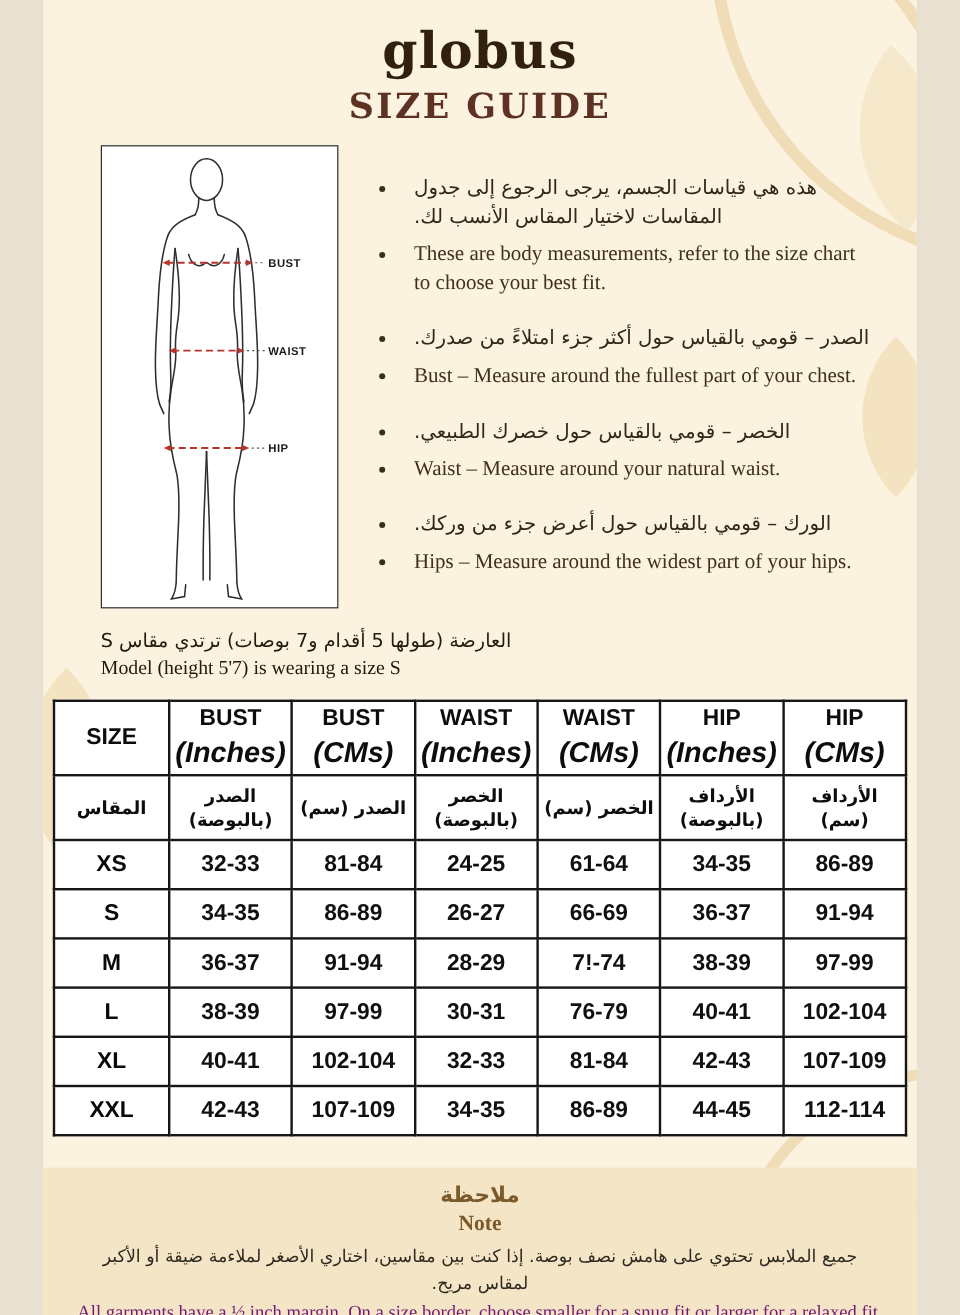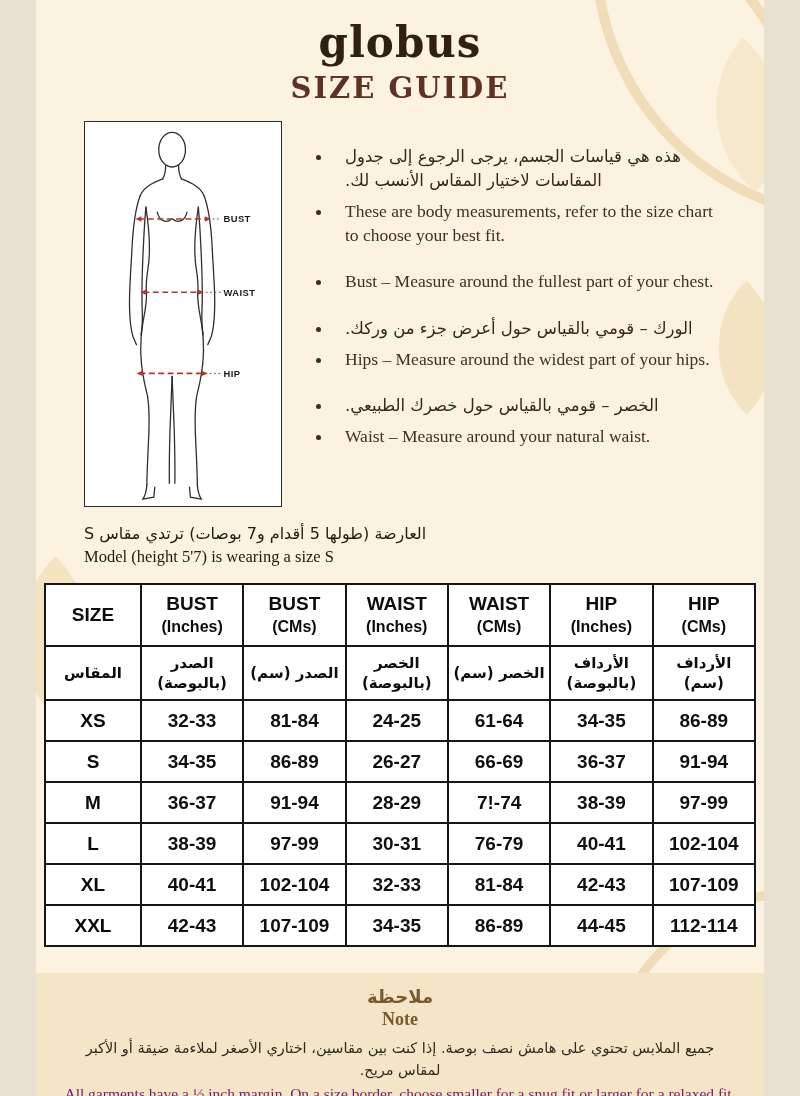--- a/index.html
+++ b/index.html
@@ -35,21 +35,21 @@
 
   .model{margin:15px 0 12px 48px;}
   .model-ar{direction:rtl;text-align:left;font-family:"DejaVu Sans", sans-serif;font-size:16px;color:#221b10;line-height:1.5;}
   .model-en{font-family:"Liberation Serif", serif;font-size:16.5px;color:#1f1a10;margin-top:1px;}
 
   table.size-table{width:712px;margin:16px auto 0;border-collapse:collapse;background:#ffffff;table-layout:fixed;}
   .size-table th,.size-table td{border:2px solid #161616;text-align:center;vertical-align:middle;padding:0 2px;}
   .size-table col.c-size{width:13.5%;}
   .size-table col.c-val{width:14.4%;}
   th.h-en{font-family:"Liberation Sans", sans-serif;font-weight:bold;font-size:19px;line-height:1.3;color:#0d0d0d;height:60px;}
-  th.h-en .unit{display:block;font-size:16px;}
+  th.h-en .unit{display:block;font-size:24px;font-style:italic;}
   th.h-ar{direction:rtl;font-family:"DejaVu Sans", sans-serif;font-weight:bold;font-size:15px;line-height:1.35;color:#0d0d0d;height:52px;}
   td.c-cell{font-family:"Liberation Sans", sans-serif;font-size:19px;font-weight:600;color:#101010;height:39px;}
   td.c-sz{font-family:"Liberation Sans", sans-serif;font-size:19px;font-weight:bold;color:#0a0a0a;height:39px;}
 
   .note{margin-top:26px;background:#F5E5C7;text-align:center;padding:13px 28px 20px;min-height:70px;}
   .note-title-ar{direction:rtl;font-family:"DejaVu Sans", sans-serif;font-weight:bold;font-size:18px;color:#7A5A2B;}
   .note-title-en{font-family:"Liberation Serif", serif;font-weight:bold;font-size:18px;color:#7A5A2B;margin-top:2px;}
   .note-ar{direction:rtl;font-family:"DejaVu Sans", sans-serif;font-size:14.5px;color:#2e2a20;margin-top:8px;line-height:1.5;}
   .note-en{font-family:"Liberation Serif", serif;font-size:15.5px;color:#701a75;margin-top:3px;}
 </style>
@@ -130,43 +130,47 @@
           </div>
           <div class="bullet-item">
             <span class="dot"></span>
             <span class="b-en">These are body measurements, refer to the size chart to choose your best fit.</span>
           </div>
         </div>
 
         <div class="bullet-group">
           <div class="bullet-item">
             <span class="dot"></span>
+            <span class="b-ar" dir="rtl">الصدر – قومي بالقياس حول أكثر جزء امتلاءً من صدرك.</span>
+          </div>
+          <div class="bullet-item">
+            <span class="dot"></span>
             <span class="b-en">Bust – Measure around the fullest part of your chest.</span>
           </div>
         </div>
 
         <div class="bullet-group">
           <div class="bullet-item">
             <span class="dot"></span>
+            <span class="b-ar" dir="rtl">الخصر – قومي بالقياس حول خصرك الطبيعي.</span>
+          </div>
+          <div class="bullet-item">
+            <span class="dot"></span>
+            <span class="b-en">Waist – Measure around your natural waist.</span>
+          </div>
+        </div>
+
+        <div class="bullet-group">
+          <div class="bullet-item">
+            <span class="dot"></span>
             <span class="b-ar" dir="rtl">الورك – قومي بالقياس حول أعرض جزء من وركك.</span>
           </div>
           <div class="bullet-item">
             <span class="dot"></span>
             <span class="b-en">Hips – Measure around the widest part of your hips.</span>
-          </div>
-        </div>
-
-        <div class="bullet-group">
-          <div class="bullet-item">
-            <span class="dot"></span>
-            <span class="b-ar" dir="rtl">الخصر – قومي بالقياس حول خصرك الطبيعي.</span>
-          </div>
-          <div class="bullet-item">
-            <span class="dot"></span>
-            <span class="b-en">Waist – Measure around your natural waist.</span>
           </div>
         </div>
 
       </div>
     </div>
 
     <div class="model">
       <div class="model-ar" dir="rtl">العارضة (طولها 5 أقدام و7 بوصات) ترتدي مقاس S</div>
       <div class="model-en">Model (height 5'7) is wearing a size S</div>
     </div>

